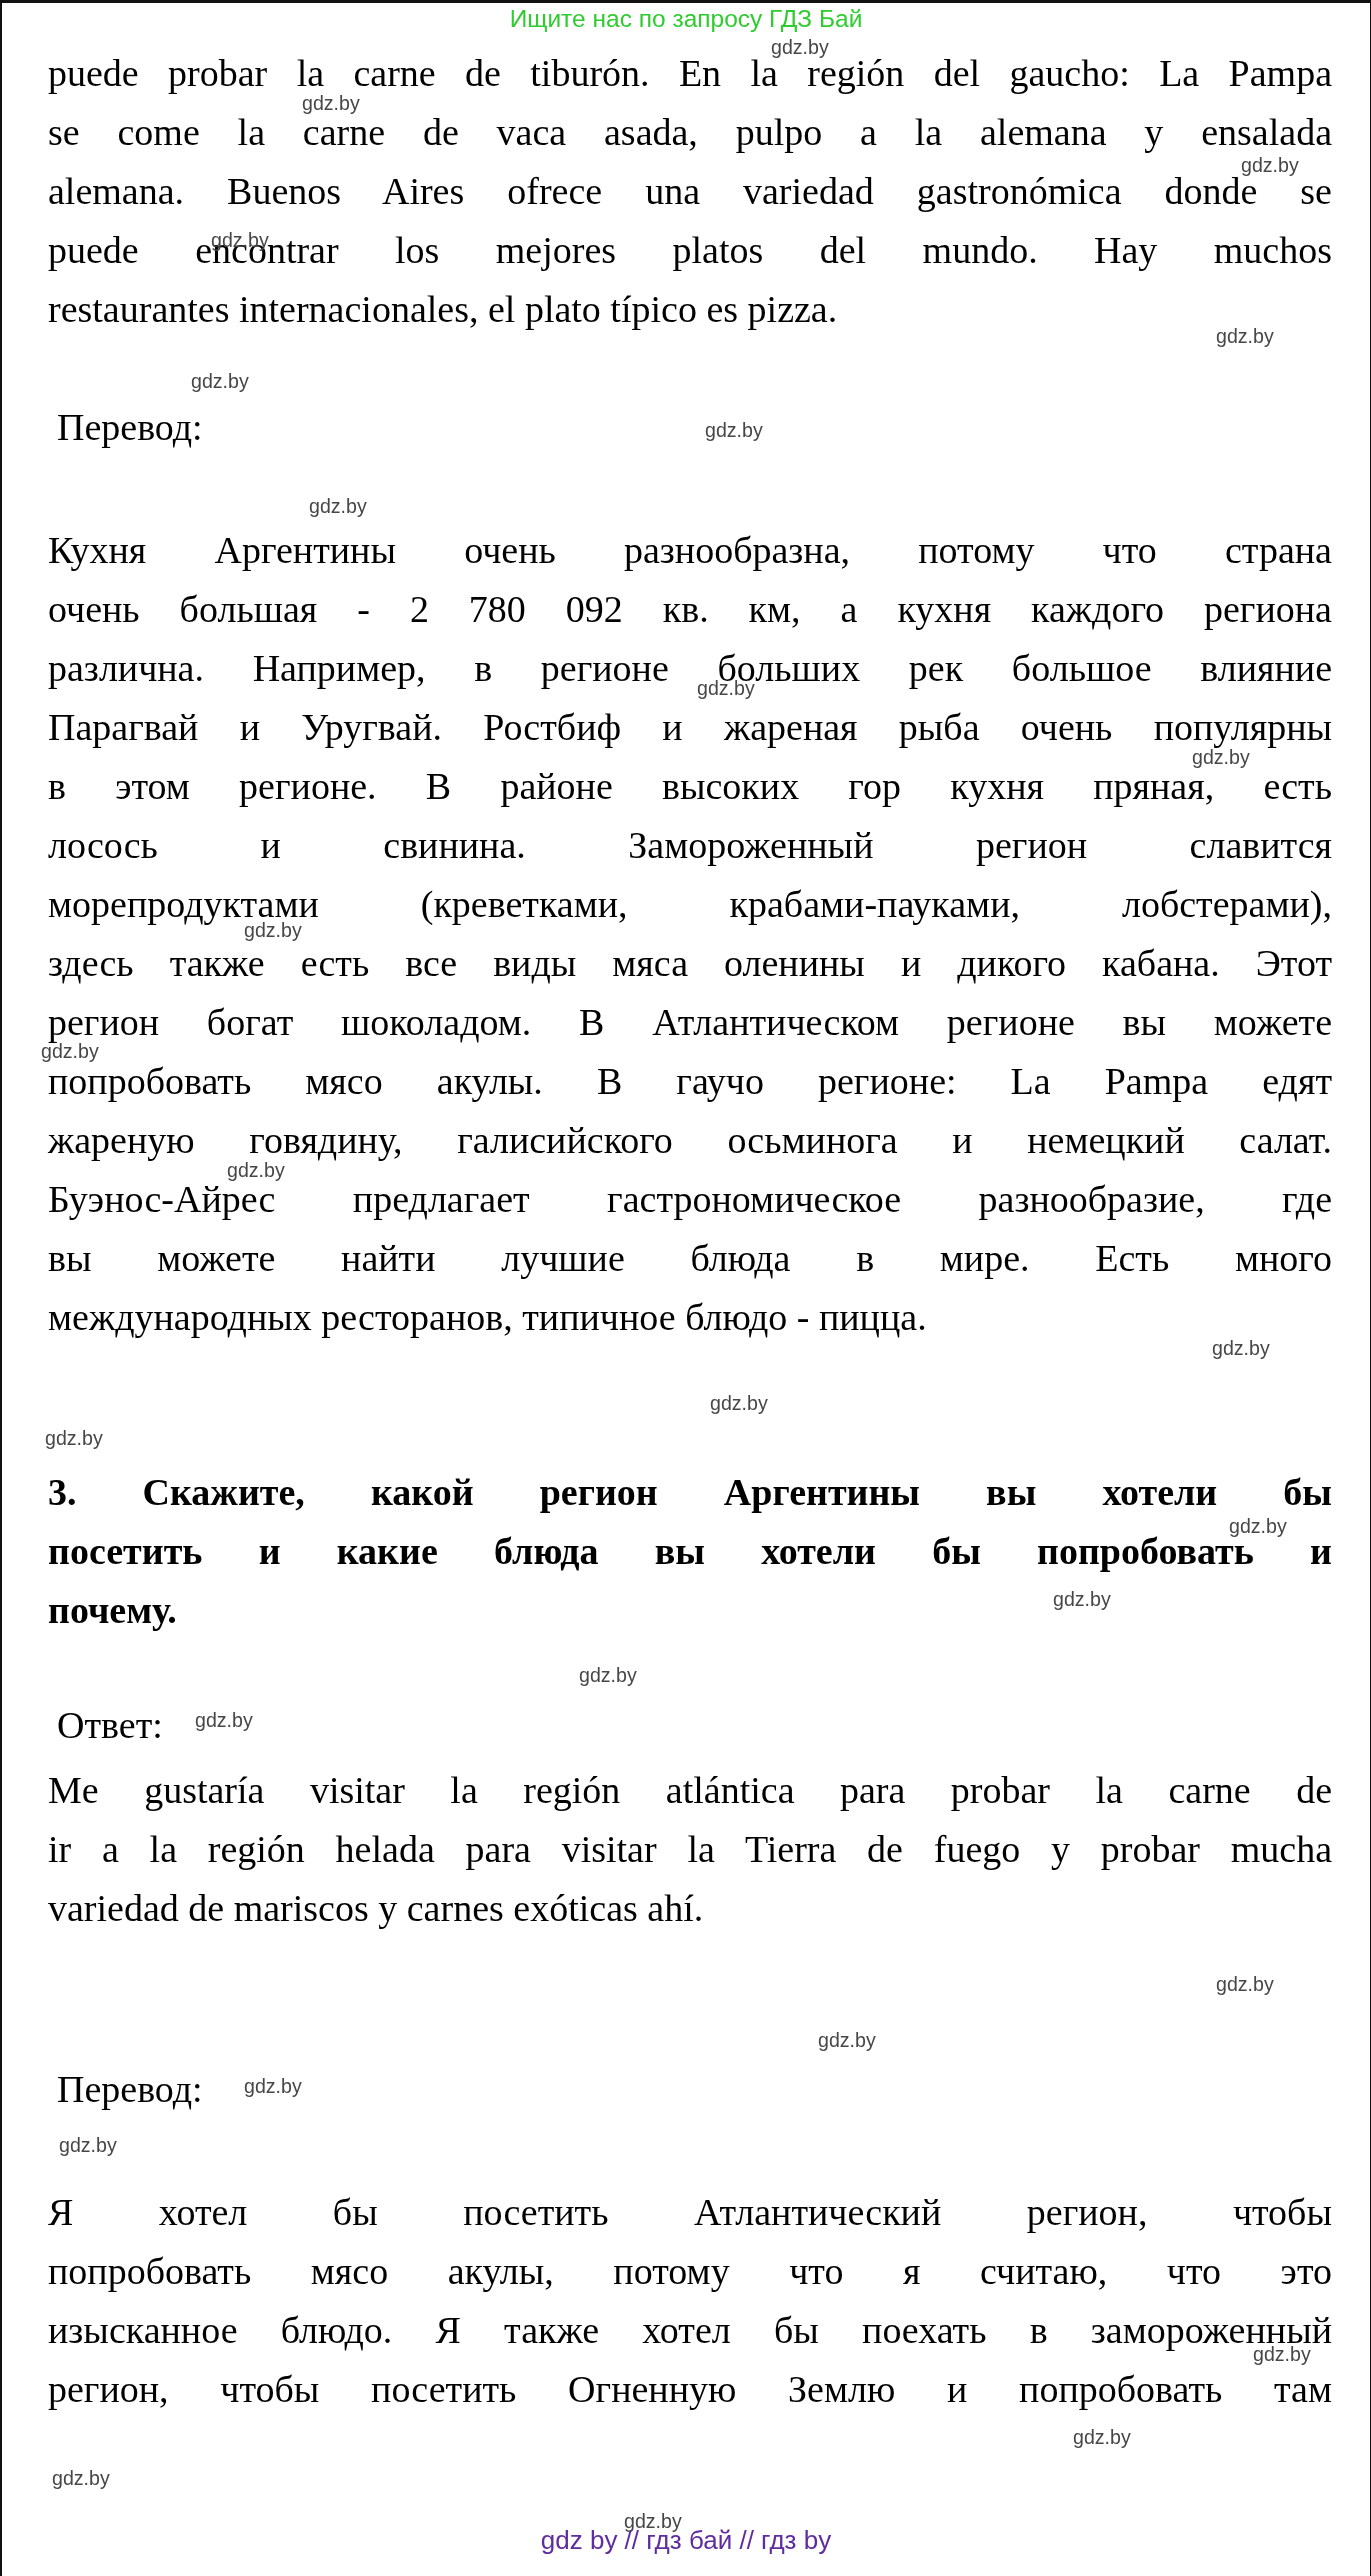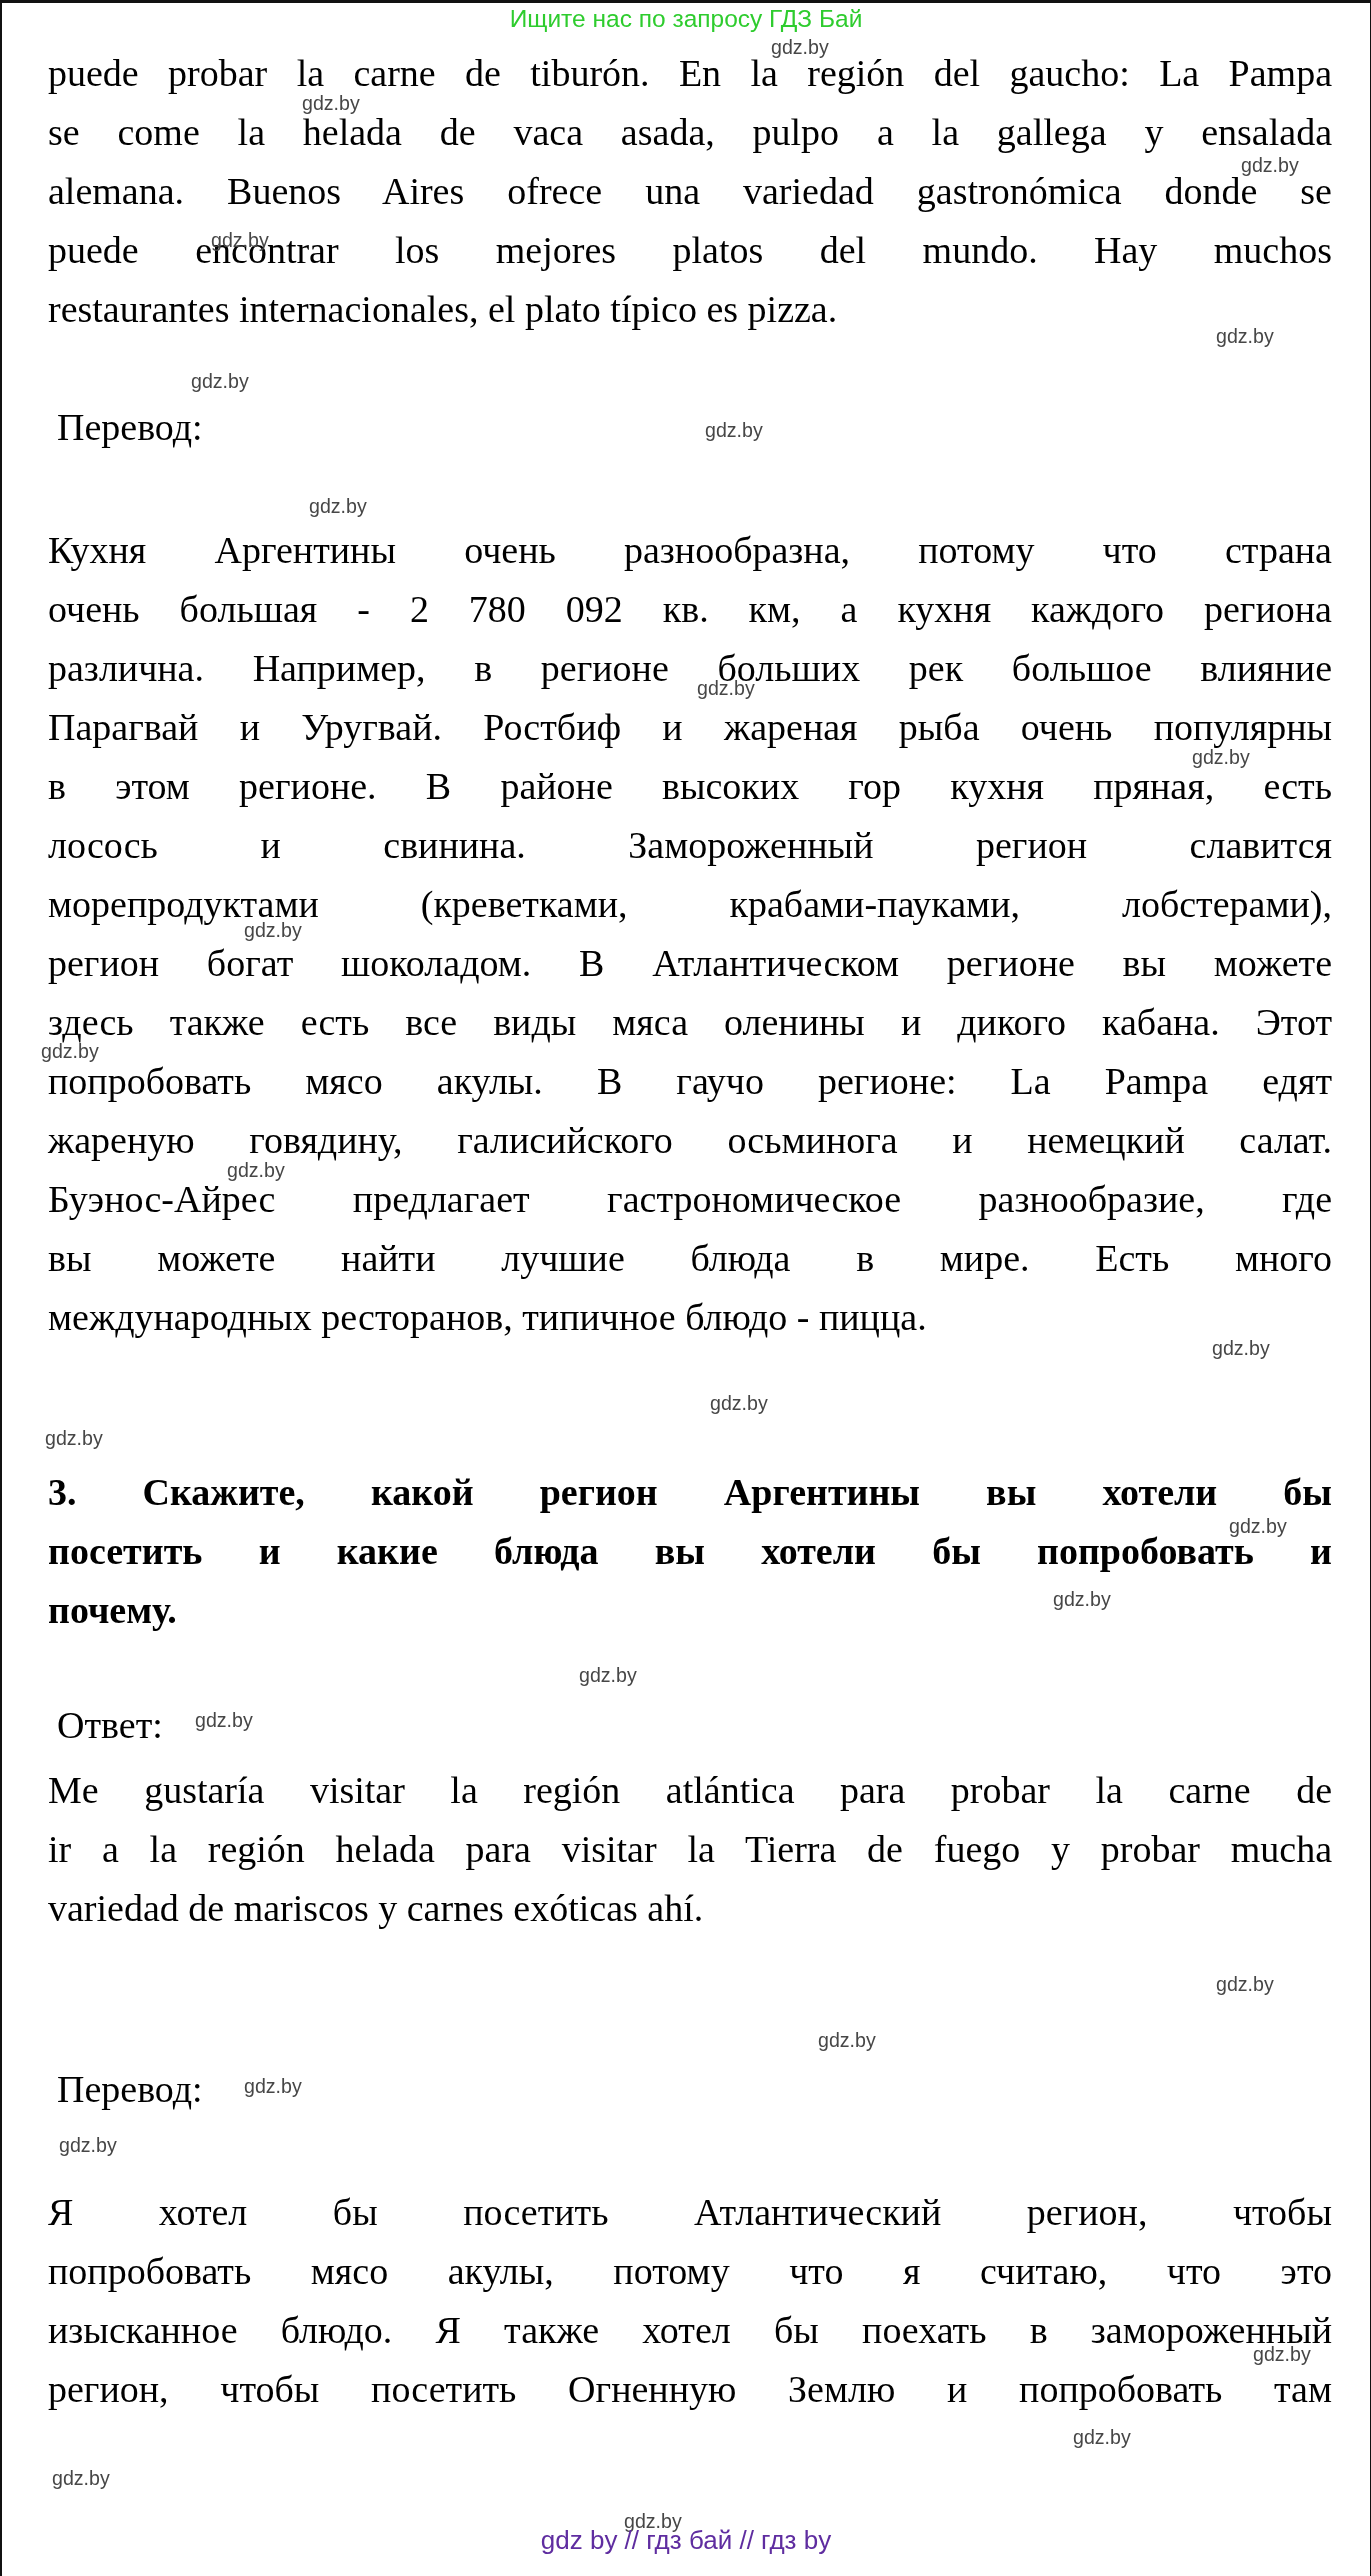--- a/index.html
+++ b/index.html
@@ -66,38 +66,38 @@
 <div class="page">
 
   <div class="edge-top"></div>
   <div class="edge-left"></div>
   <div class="edge-right"></div>
 
   <div class="promo">Ищите нас по запросу ГДЗ Бай</div>
 
   <div class="para" style="top:44px">
       <div class="jline">puede probar la carne de tiburón. En la región del gaucho: La Pampa</div>
-      <div class="jline">se come la helada de vaca asada, pulpo a la gallega y ensalada</div>
+      <div class="jline">se come la carne de vaca asada, pulpo a la alemana y ensalada</div>
       <div class="jline">alemana. Buenos Aires ofrece una variedad gastronómica donde se</div>
       <div class="jline">puede encontrar los mejores platos del mundo. Hay muchos</div>
       <div class="jline last">restaurantes internacionales, el plato típico es pizza.</div>
     </div>
 
   <div class="label" style="top:398px">Перевод:</div>
 
   <div class="para" style="top:521px">
       <div class="jline">Кухня Аргентины очень разнообразна, потому что страна</div>
       <div class="jline">очень большая - 2 780 092 кв. км, а кухня каждого региона</div>
       <div class="jline">различна. Например, в регионе больших рек большое влияние</div>
       <div class="jline">Парагвай и Уругвай. Ростбиф и жареная рыба очень популярны</div>
       <div class="jline">в этом регионе. В районе высоких гор кухня пряная, есть</div>
       <div class="jline">лосось и свинина. Замороженный регион славится</div>
       <div class="jline">морепродуктами (креветками, крабами-пауками, лобстерами),</div>
+      <div class="jline">здесь также есть все виды мяса оленины и дикого кабана. Этот</div>
       <div class="jline">регион богат шоколадом. В Атлантическом регионе вы можете</div>
-      <div class="jline">здесь также есть все виды мяса оленины и дикого кабана. Этот</div>
       <div class="jline">попробовать мясо акулы. В гаучо регионе: La Pampa едят</div>
       <div class="jline">жареную говядину, галисийского осьминога и немецкий салат.</div>
       <div class="jline">Буэнос-Айрес предлагает гастрономическое разнообразие, где</div>
       <div class="jline">вы можете найти лучшие блюда в мире. Есть много</div>
       <div class="jline last">международных ресторанов, типичное блюдо - пицца.</div>
     </div>
 
   <div class="para bold" style="top:1463px">
       <div class="jline">3. Скажите, какой регион Аргентины вы хотели бы</div>
       <div class="jline">посетить и какие блюда вы хотели бы попробовать и</div>

